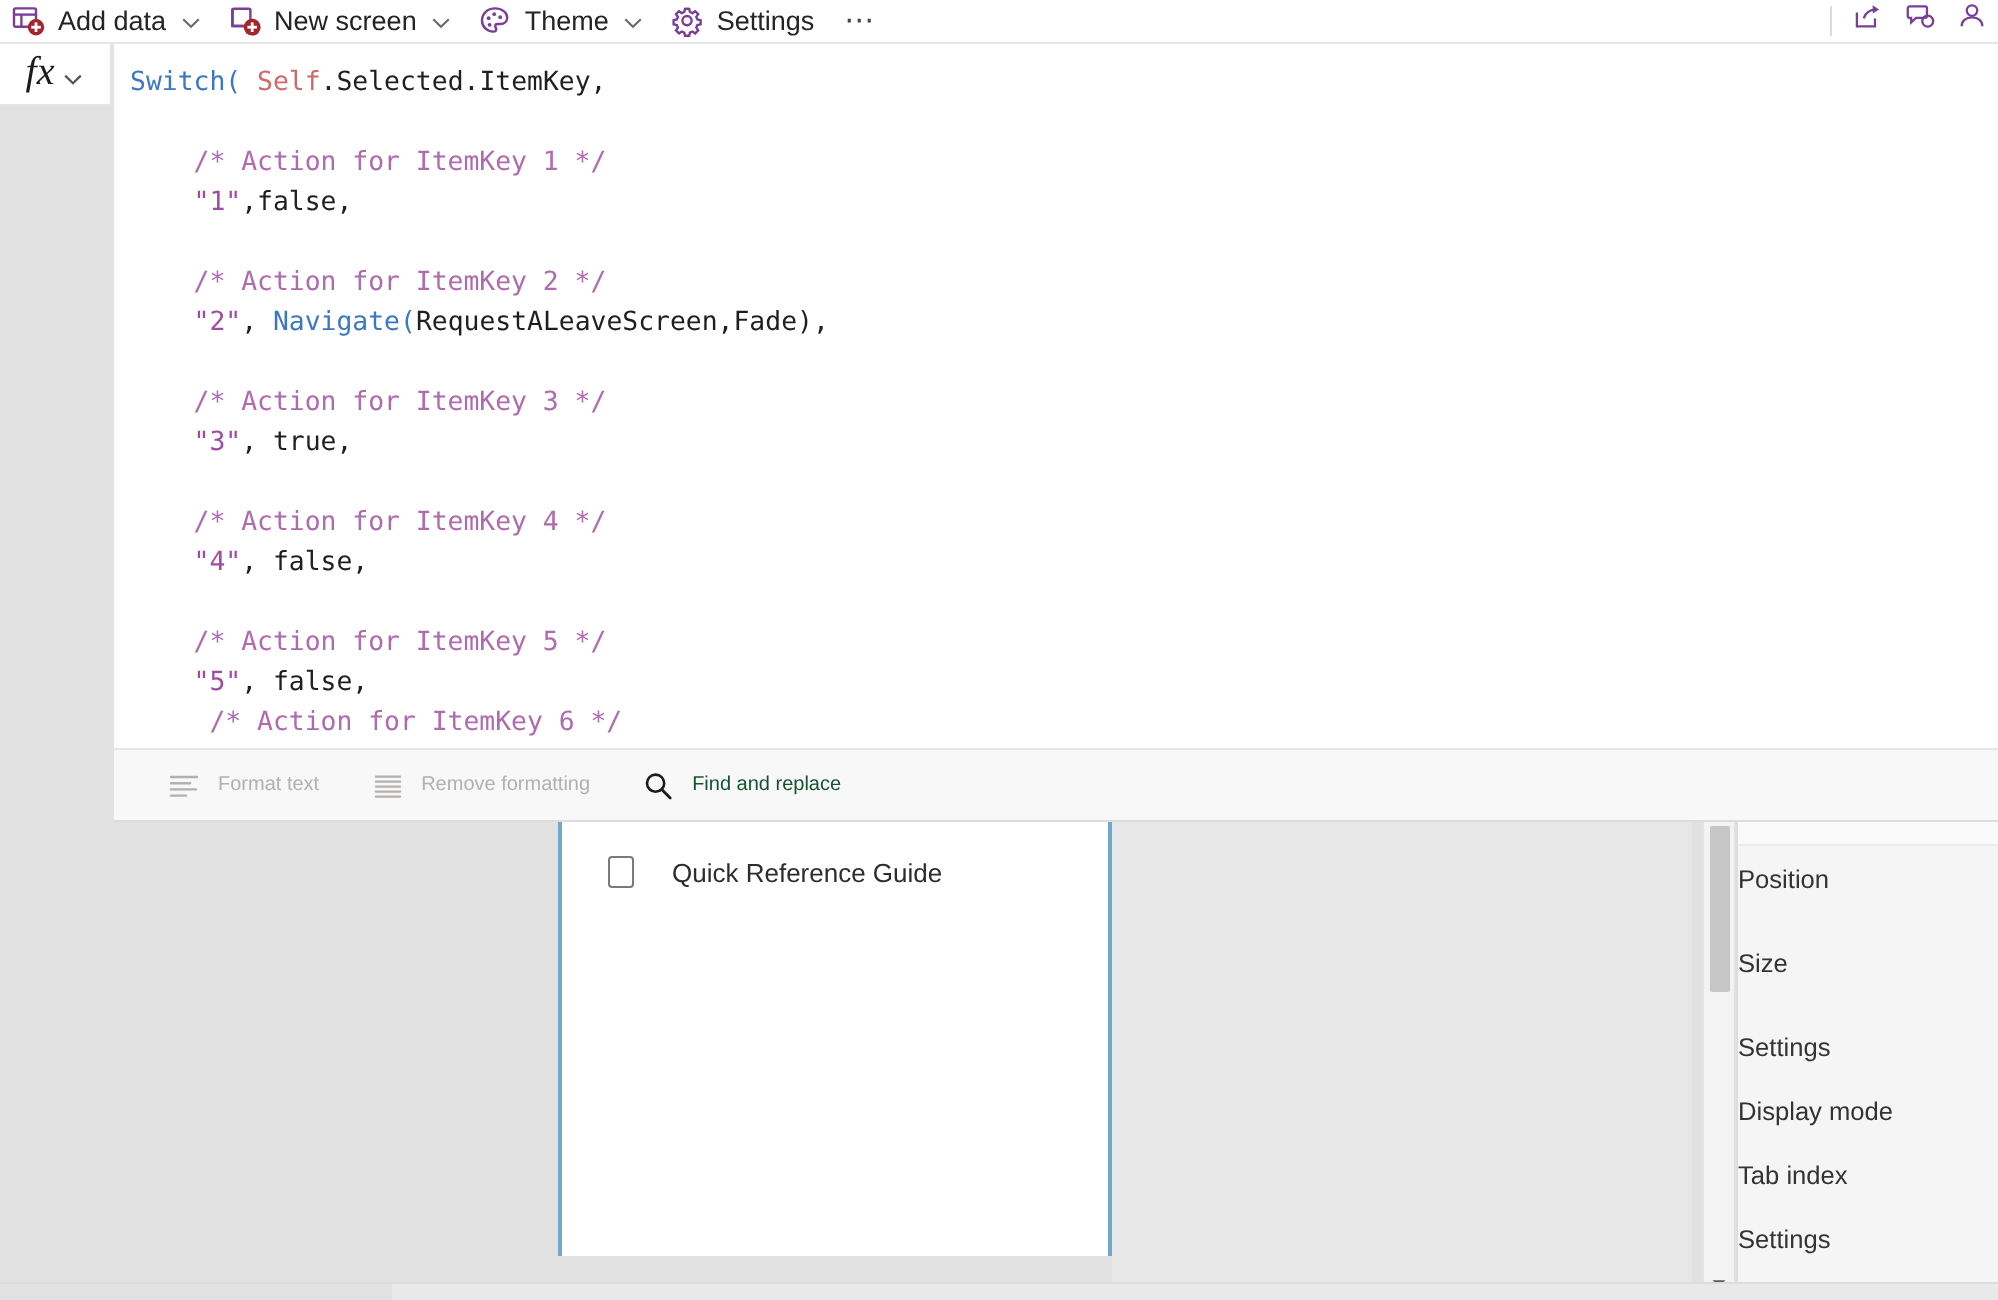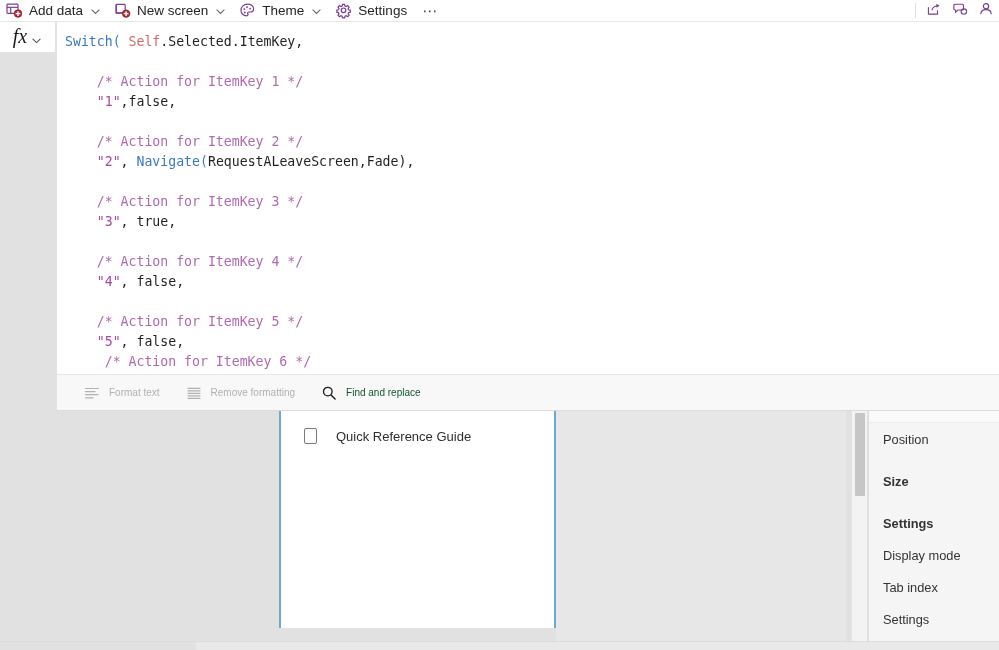--- a/index.html
+++ b/index.html
@@ -158,24 +158,24 @@
     background: #f5f5f5; border-left: 1px solid #dededE;
     box-sizing: border-box;
   }
   .prop-header {
     position: absolute; left: 0; top: 0; width: 131px; height: 12px;
     background: #fafafa; border-bottom: 1px solid #ececec; box-sizing: border-box;
   }
   .prop-list { position: absolute; left: 0; top: 12px; width: 131px; }
   .prop-item {
     height: 32px; display: flex; align-items: center;
-    padding-left: 14px; font-size: 12.8px; color: #333333;
+    font-size: 12.8px; color: #333333;
     white-space: nowrap; cursor: default;
   }
-  .prop-item.gap-lg { margin-top: 10px; font-weight: bold; }
+  .prop-item.gap-lg { margin-top: 10px; }
 
   .bottom-strip {
     position: absolute; left: 0; top: 641px; width: 999px; height: 9px;
     background: #e9e9e9; border-top: 1px solid #dcdcdc; box-sizing: border-box;
   }
   .bottom-strip-left {
     position: absolute; left: 0; top: 0; width: 196px; height: 8px; background: #e1e1e1;
   }
 </style>
 </head>

